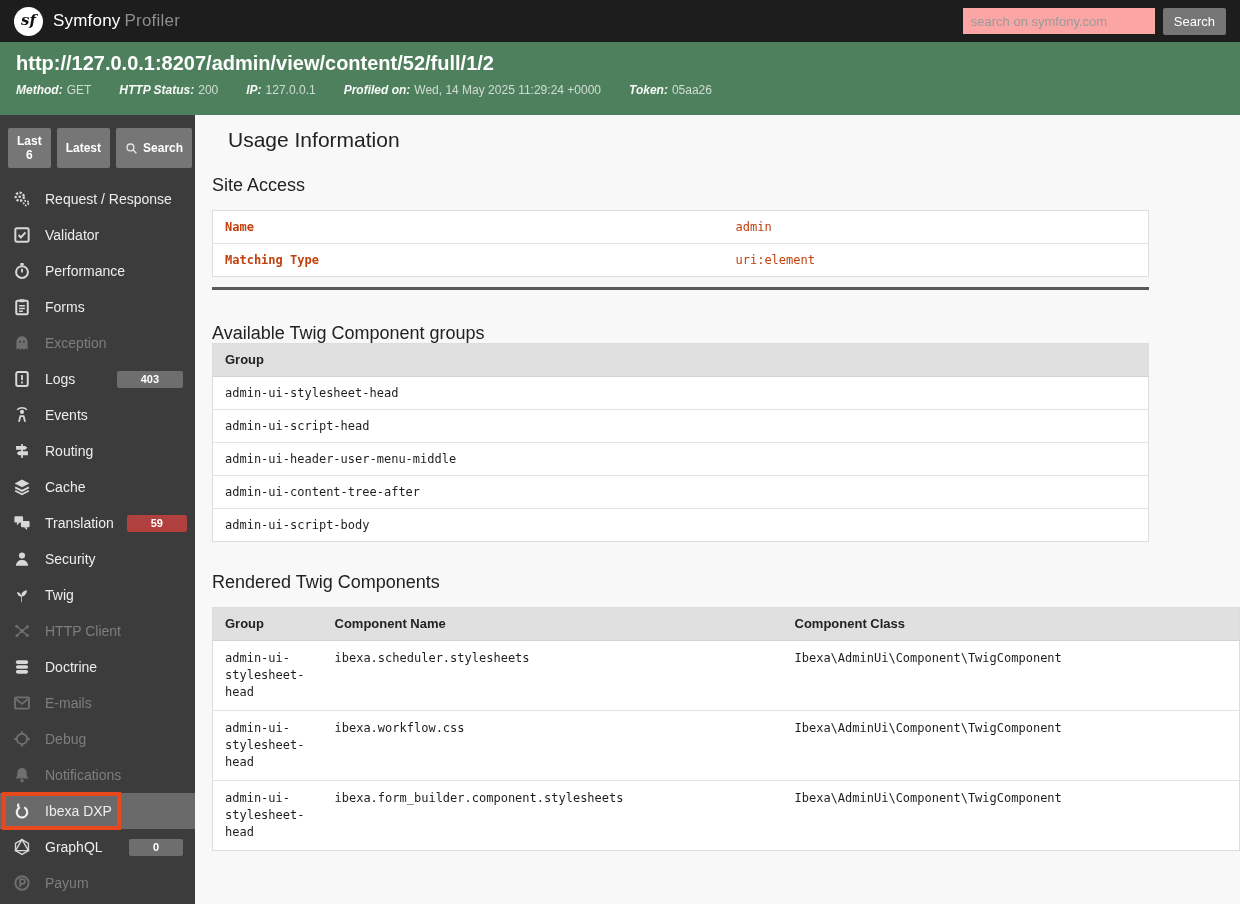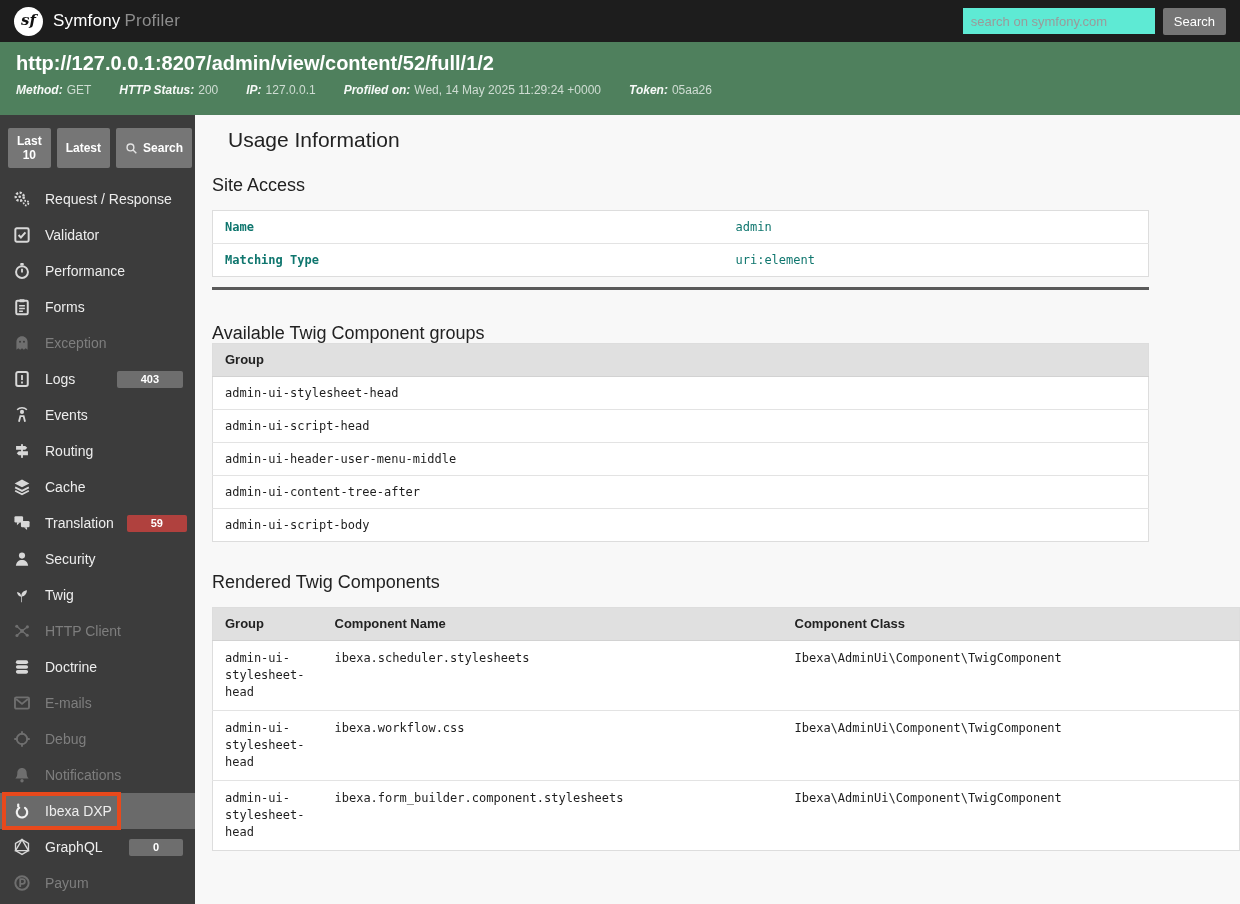--- a/index.html
+++ b/index.html
@@ -19,21 +19,21 @@
     font-family:"Liberation Sans",sans-serif;
     background:#f8f8f8;color:#222;
   }
   
   .topbar{height:42px;background:var(--topbar-bg);display:flex;align-items:center;padding:0 14px;}
   .logo{width:29px;height:29px;border-radius:50%;background:#fff;display:flex;align-items:center;justify-content:center;flex-shrink:0;}
   .logo span{font-family:"DejaVu Serif",serif;font-style:italic;font-weight:700;font-size:15px;color:#111;line-height:1;transform:translateY(-1px);}
   .brand{margin-left:10px;font-size:17px;color:#fff;letter-spacing:.2px;}
   .brand .muted{color:#8d8d8d;margin-left:4px;}
   .top-search{margin-left:auto;display:flex;align-items:center;}
-  .top-search input{width:192px;height:26px;border:0;padding:0 8px;font-size:13px;font-family:"Liberation Sans",sans-serif;color:#333;background:#5eead4;}
+  .top-search input{width:192px;height:26px;border:0;padding:0 8px;font-size:13px;font-family:"Liberation Sans",sans-serif;color:#333;background:#fca5a5;}
   .top-search input::placeholder{color:#9a9a9a;}
   .top-search button{margin-left:8px;height:27px;padding:0 11px;border:0;border-radius:2px;background:#757575;color:#fff;font-size:13px;font-family:"Liberation Sans",sans-serif;cursor:pointer;}
   
   .request-bar{height:73px;background:var(--request-bar-bg);padding:8px 16px 0;}
   .request-url{color:#fff;font-size:20px;font-weight:700;line-height:26px;white-space:nowrap;}
   .request-meta{display:flex;gap:28px;margin-top:7px;font-size:12px;}
   .meta-item b{color:rgba(255,255,255,.95);font-weight:700;margin-right:4px;font-style:italic;}
   .meta-item .meta-value{color:rgba(255,255,255,.72);}
   
   .layout{display:flex;height:789px;}
@@ -53,21 +53,21 @@
   .badge{margin-left:auto;padding:3px 24px;border-radius:2px;font-size:11px;font-weight:700;color:#fff;line-height:1;}
   .badge-gray{background:var(--badge-gray);}
   .badge-red{background:var(--badge-red);}
   
   .content{flex:1;padding:0 0 0 17px;overflow:hidden;background:#f8f8f8;}
   h1{margin:14px 16px 25px;font-size:21px;font-weight:500;color:#222;line-height:22px;}
   h2{margin:0 0 16px;font-size:18px;font-weight:500;color:#222;line-height:18px;}
   .h2-groups{margin-top:34px;margin-bottom:1px;}
   .h2-rendered{margin-top:31px;}
   table{border-collapse:collapse;background:#fff;border:1px solid #ddd;}
-  .kv-table{width:937px;font-family:"DejaVu Sans Mono",monospace;font-size:12px;color:#0f766e;}
+  .kv-table{width:937px;font-family:"DejaVu Sans Mono",monospace;font-size:12px;color:#c2410c;}
   .kv-table th{width:511px;text-align:left;font-weight:700;padding:8px 12px;line-height:16px;border-bottom:1px solid #e3e3e3;}
   .kv-table td{padding:8px 12px;line-height:16px;border-bottom:1px solid #e3e3e3;}
   .kv-table tr:last-child th,.kv-table tr:last-child td{border-bottom:0;}
   .dark-rule{width:937px;height:3px;background:#5a5a5a;margin-top:10px;}
   .data-table thead th{background:var(--table-header-bg);font-family:"Liberation Sans",sans-serif;font-size:13px;font-weight:700;color:#222;text-align:left;padding:8px 12px;line-height:16px;border-bottom:1px solid #d2d2d2;}
   .data-table tbody td{font-family:"DejaVu Sans Mono",monospace;font-size:12px;color:#1e1e1e;padding:8px 12px;line-height:16px;border-bottom:1px solid #e3e3e3;vertical-align:top;}
   .data-table tbody tr:last-child td{border-bottom:0;}
   .groups-table{width:937px;}
   .rendered-table{width:1028px;}
   .rendered-table tbody td{line-height:17px;padding:9px 12px;}
@@ -97,21 +97,21 @@
       <span class="meta-item"><b>IP:</b><span class="meta-value">127.0.0.1</span></span>
       <span class="meta-item"><b>Profiled on:</b><span class="meta-value">Wed, 14 May 2025 11:29:24 +0000</span></span>
       <span class="meta-item"><b>Token:</b><span class="meta-value">05aa26</span></span>
     </div>
 </div>
 
 <div class="layout">
   <aside class="sidebar">
     <div class="sb-buttons" id="sb-buttons">
         <button class="sb-btn">
-          <span>Last 10</span>
+          <span>Last 6</span>
         </button>
         <button class="sb-btn">
           <span>Latest</span>
         </button>
         <button class="sb-btn">
           <span class="btn-icon">
             <svg viewBox="0 0 20 20" width="13" height="13">
               <circle cx="8.4" cy="8.4" r="5.2" fill="none" stroke="currentColor" stroke-width="2.2"></circle>
               <path d="M12.4 12.4l5 5" stroke="currentColor" stroke-width="2.2" fill="none"></path>
             </svg>

